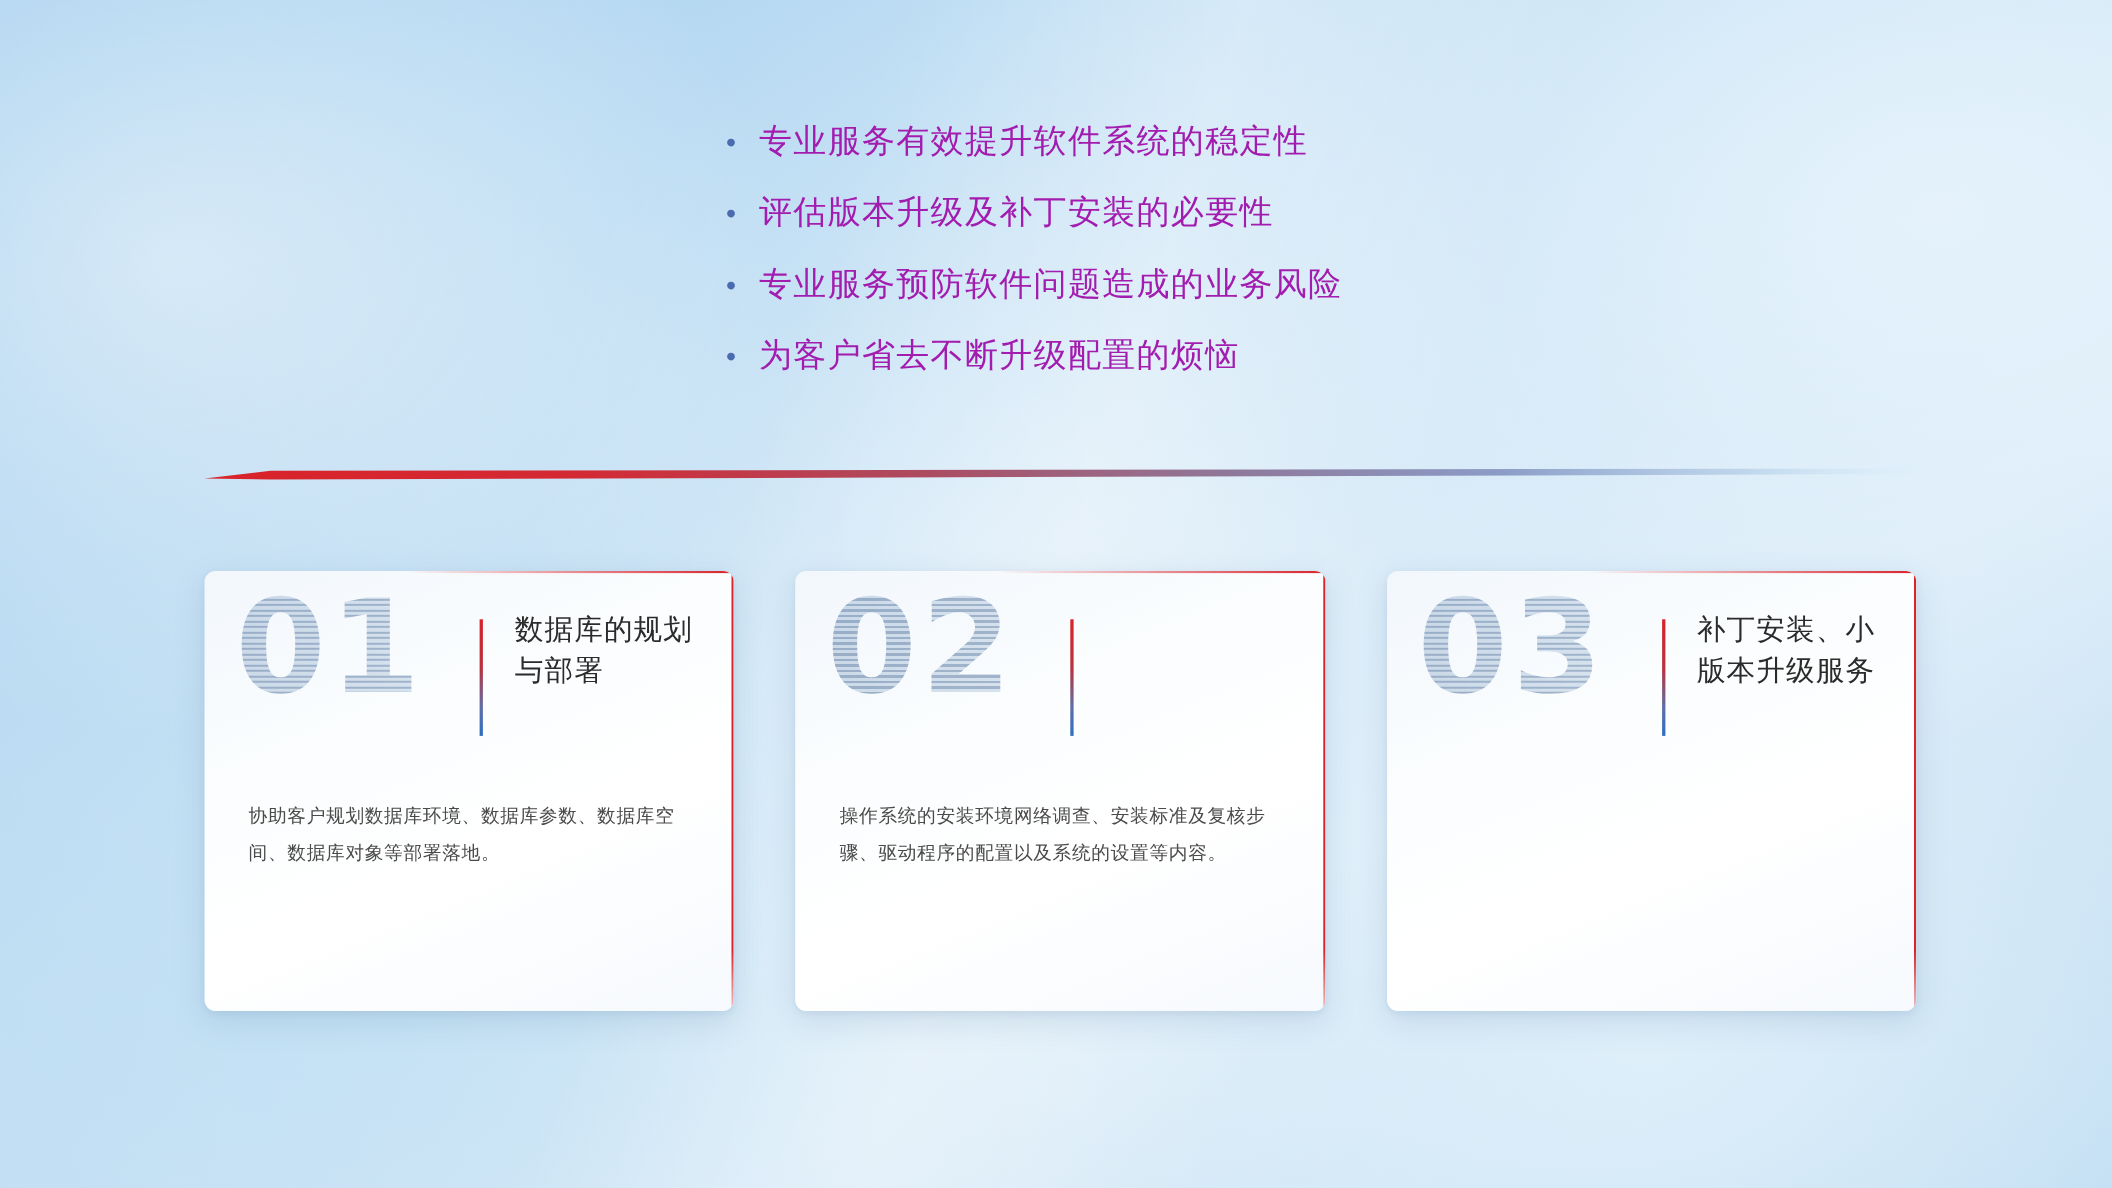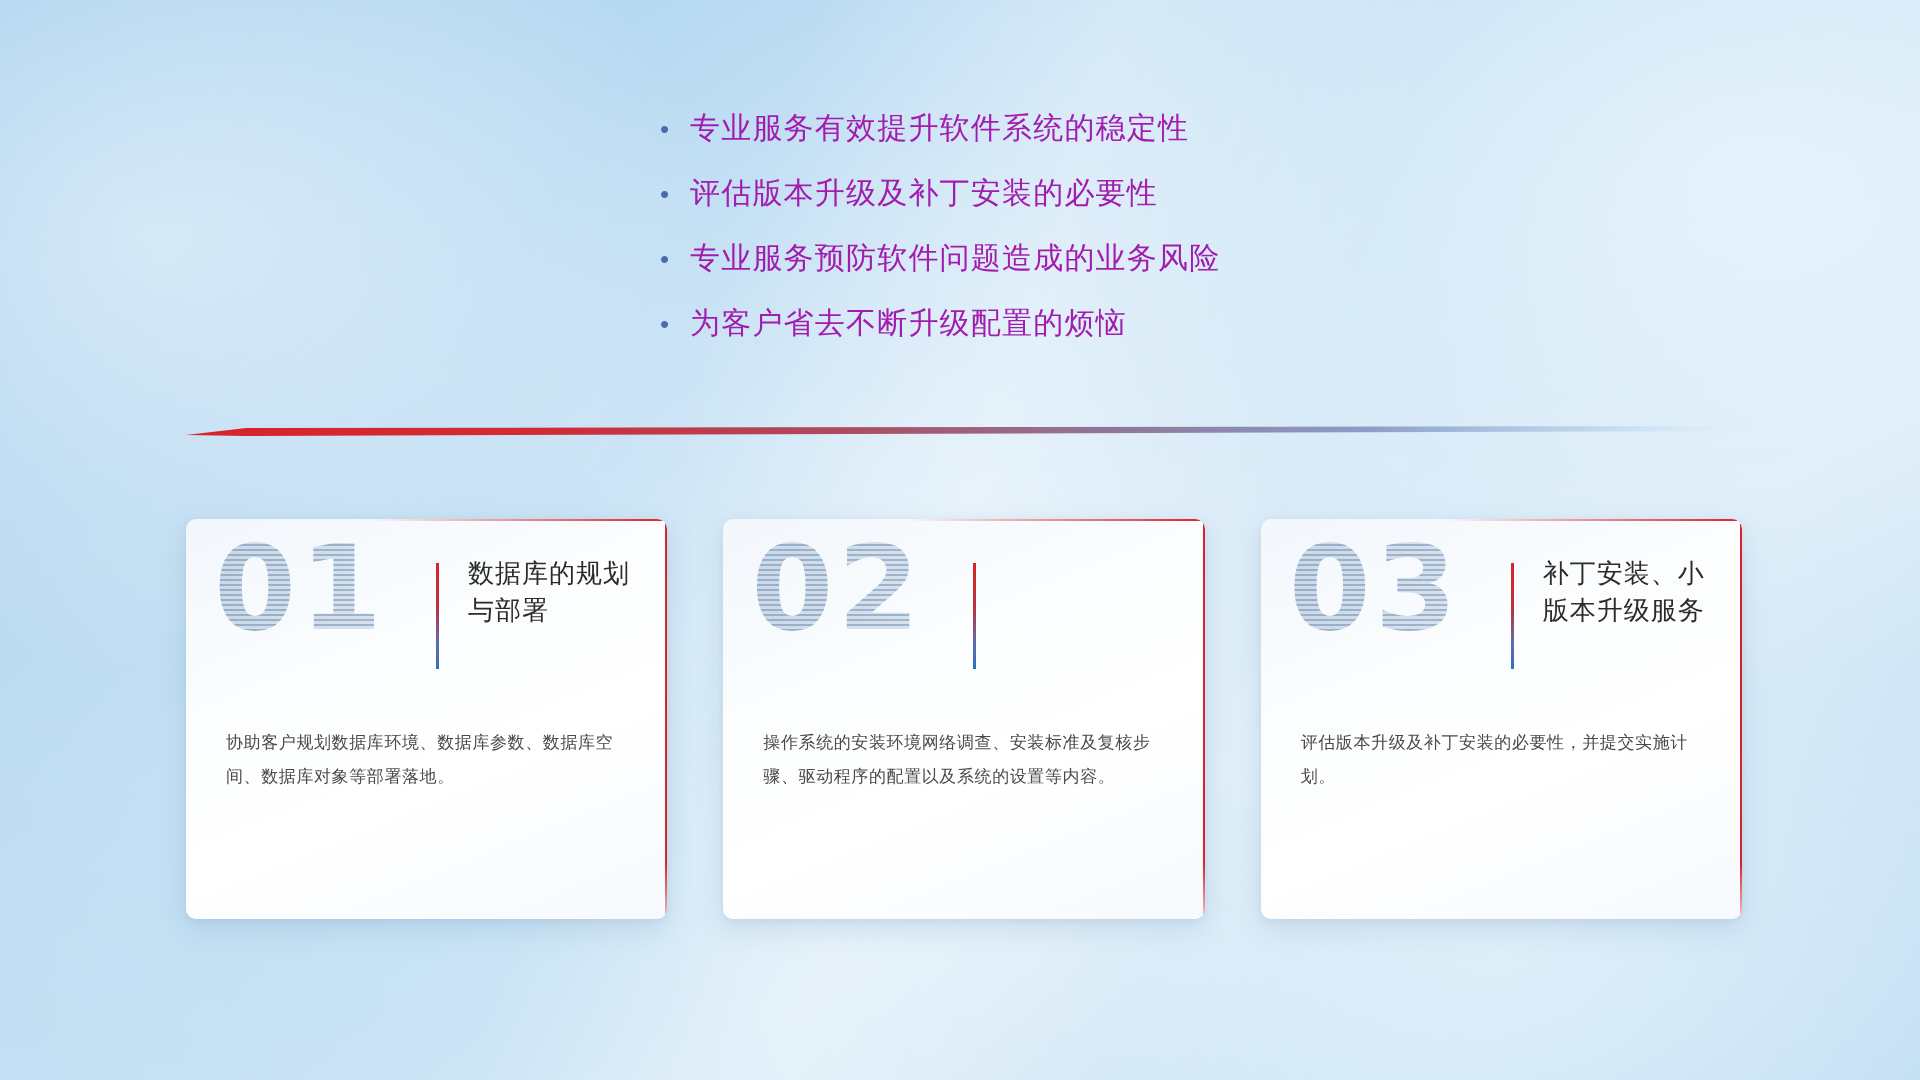--- a/index.html
+++ b/index.html
@@ -257,16 +257,15 @@
     <div class="card-body">操作系统的安装环境网络调查、安装标准及复核步骤、驱动程序的配置以及系统的设置等内容。</div>
   </div>
 
   <div class="card">
     <div class="card-head">
       <div class="card-num-shadow">03</div>
       <div class="card-num">03</div>
       <div class="card-rule"></div>
       <div class="card-title">补丁安装、小版本升级服务</div>
     </div>
-    <div class="card-body">评估版本升级及补丁安装的必要性，并提交实施计划。</div>
   </div>
 
 </div>
 
 </body></html>

